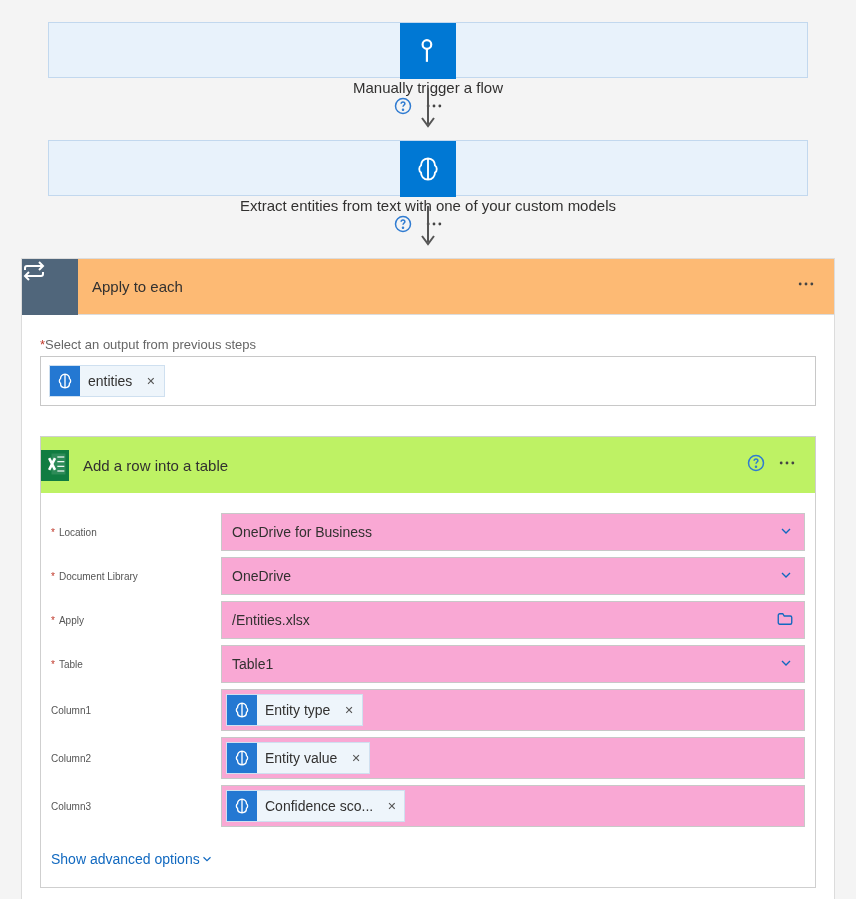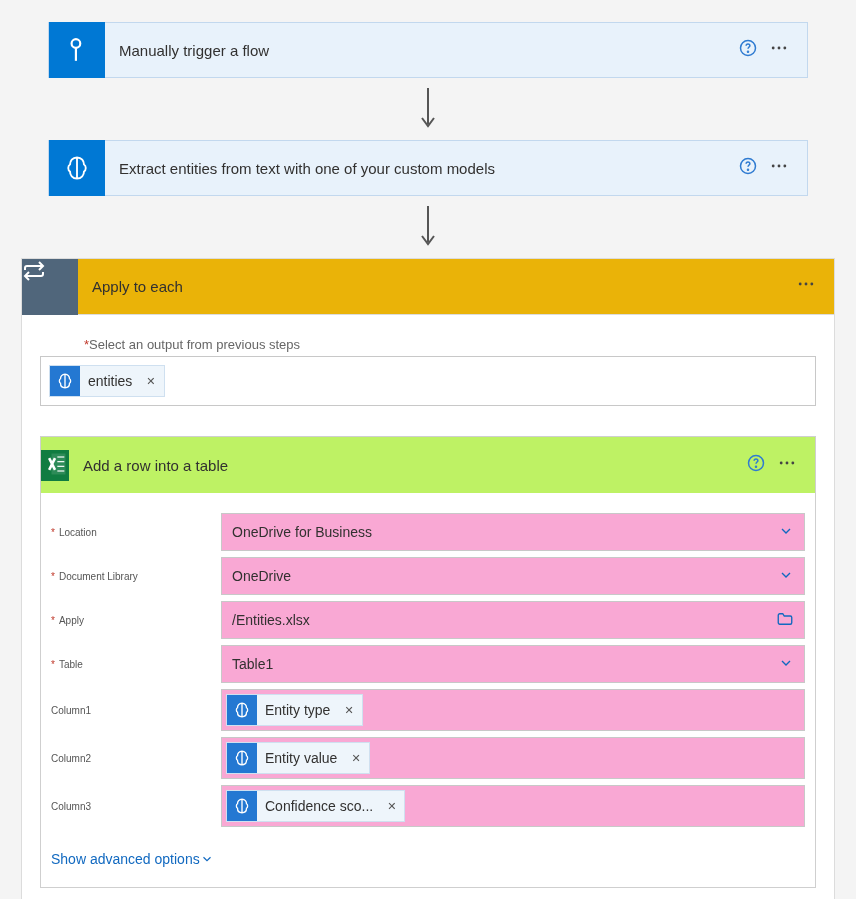--- a/index.html
+++ b/index.html
@@ -14,20 +14,21 @@
   .canvas { display: flex; flex-direction: column; align-items: center; }
 
   
   .simple-card {
     width: 760px;
     height: 56px;
     display: flex;
     align-items: center;
     background: #e8f2fb;
     border: 1px solid #c2d8ee;
+    flex-direction: column;
   }
   .simple-card .card-icon {
     width: 56px; height: 56px;
     display: flex; align-items: center; justify-content: center;
     color: #fff;
     flex-shrink: 0;
   }
   .card-title { flex: 1; padding: 0 14px; font-size: 15px; color: #323130; }
   .card-actions { display: flex; align-items: center; gap: 12px; padding-right: 18px; }
   .help-icon { color: #2f7bd1; font-size: 17px; }
@@ -41,29 +42,28 @@
 
   
   .apply-each {
     width: 814px;
     background: #fff;
     border: 1px solid #dcdcdc;
   }
   .apply-header {
     display: flex; align-items: center;
     height: 56px;
-    background: #eab308;
+    background: #fdba74;
     border-bottom: 1px solid #dcdcdc;
   }
   .apply-header .card-icon { background: #50667b; width: 56px; height: 56px; }
   .apply-body { padding: 22px 18px 26px 18px; }
   .field-label {
     font-size: 13px; color: #666;
     margin-bottom: 4px;
-    margin-left: 44px;
   }
   .field-label .req { color: #c0392b; }
   .token-input {
     border: 1px solid #c8c8c8;
     padding: 8px;
     display: flex;
     align-items: center;
     min-height: 42px;
     background: #fff;
   }

